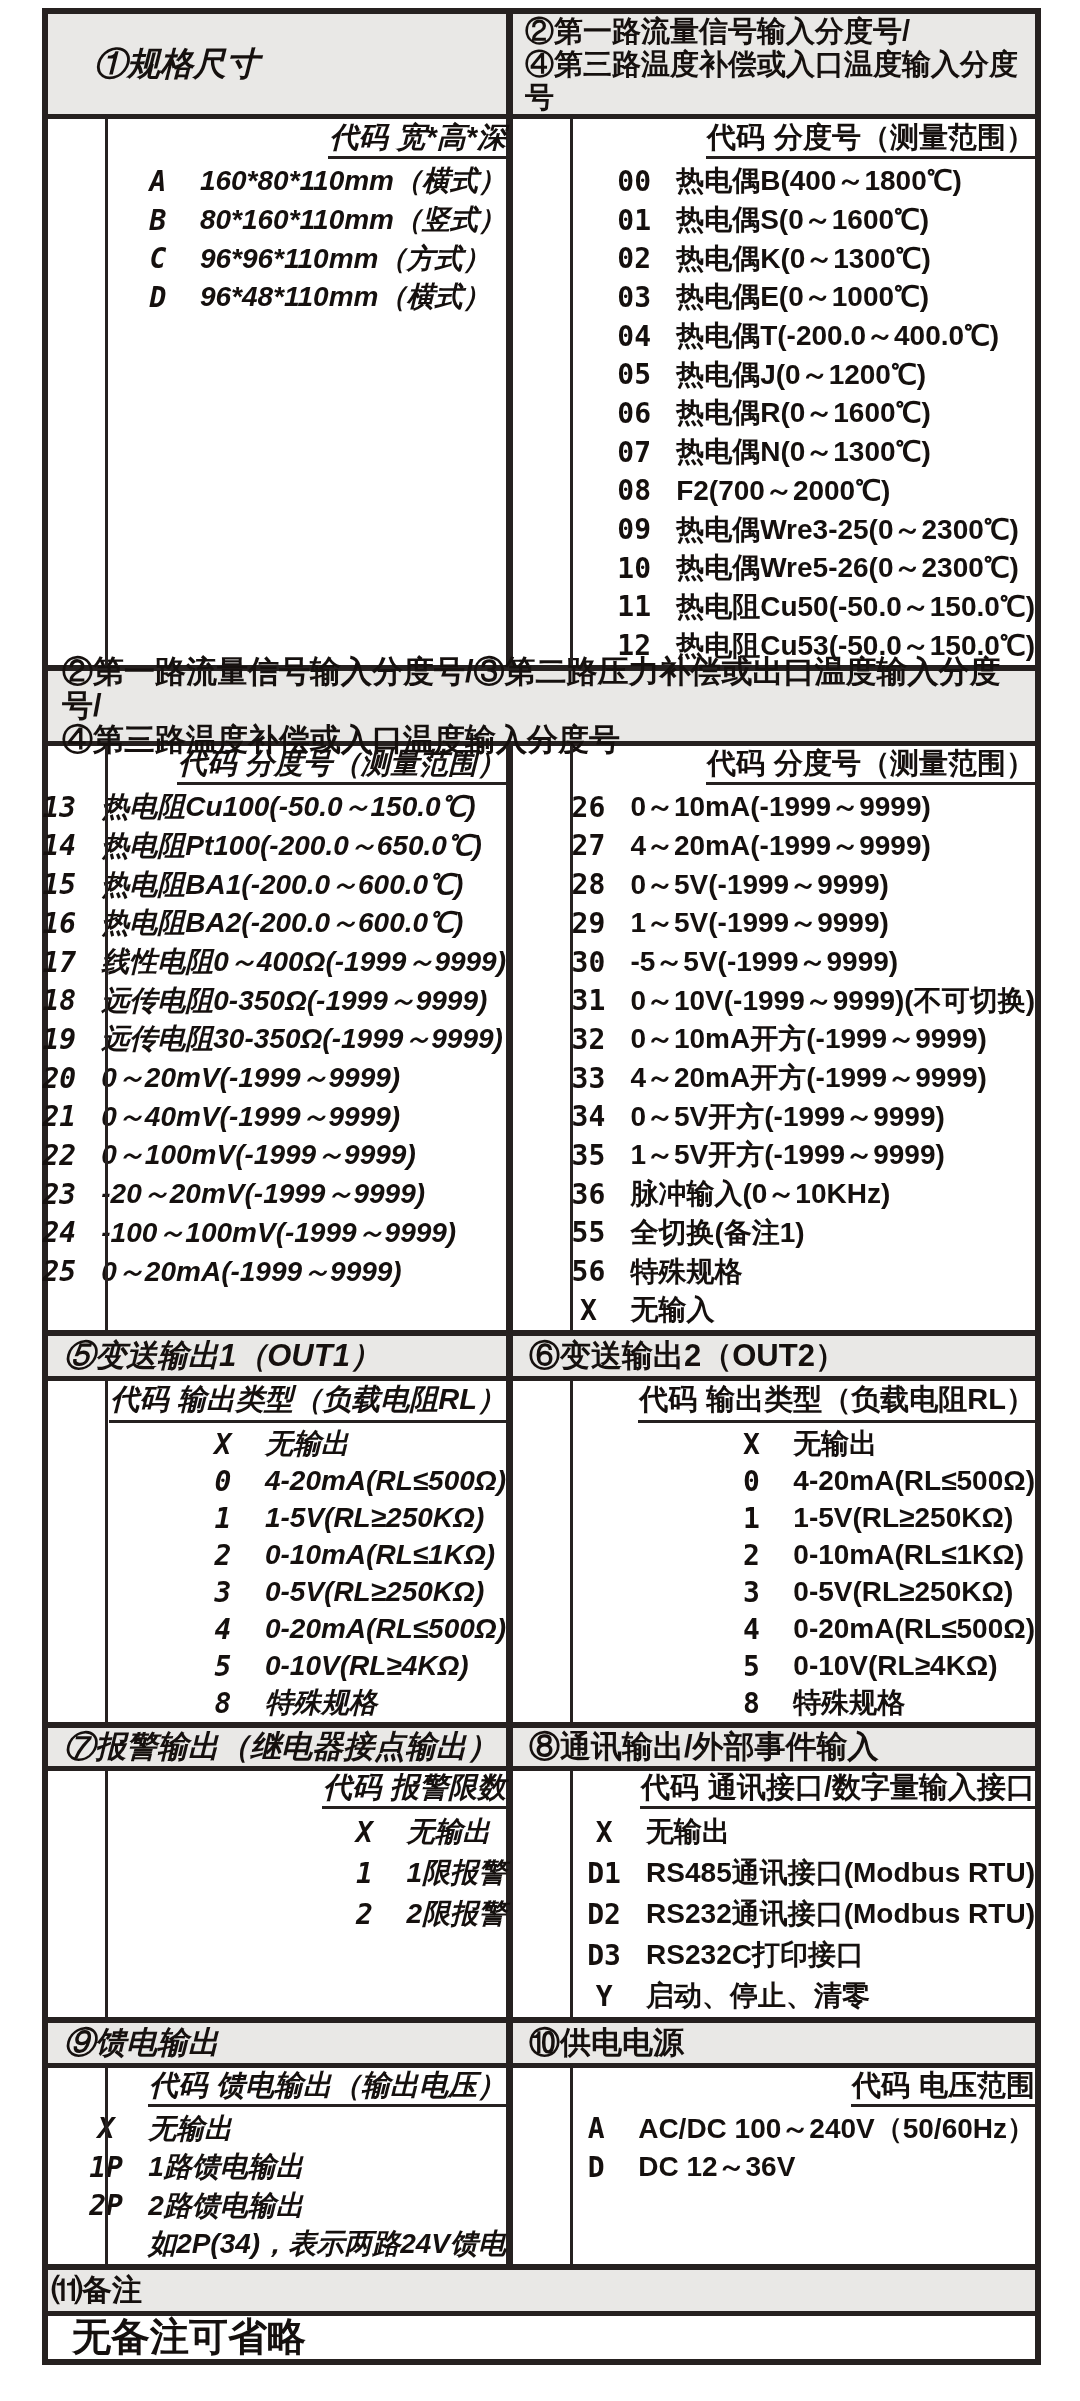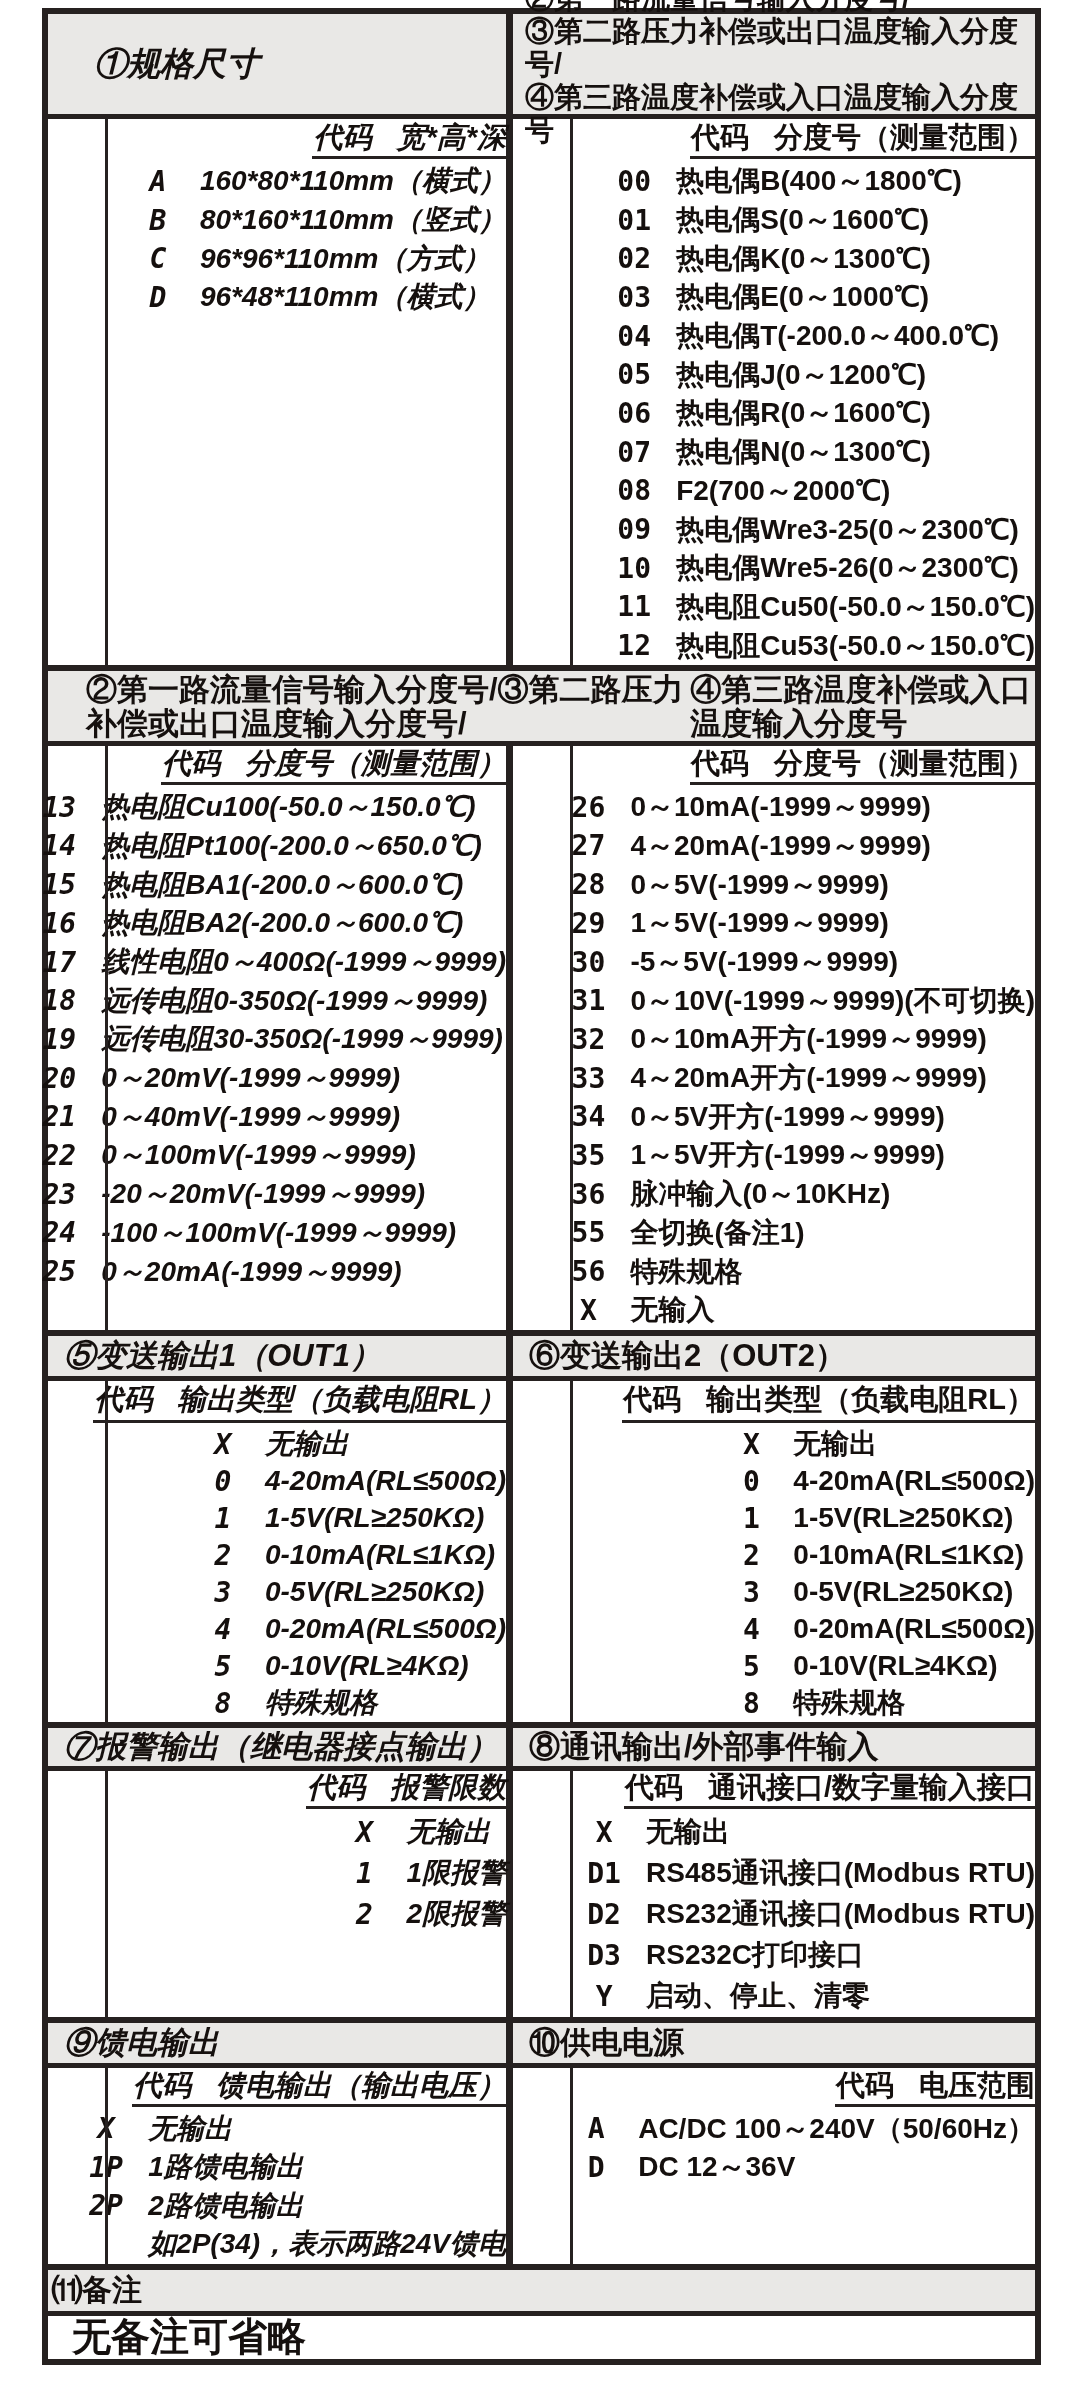--- a/index.html
+++ b/index.html
@@ -17,29 +17,29 @@
   .pL{width:458px;flex:none;display:flex;flex-direction:column;font-style:italic;}
   .pR{width:522px;flex:none;display:flex;flex-direction:column;}
   .vd{width:7px;flex:none;background:var(--bc);}
   .ptitle{background:var(--gray);border-bottom:5px solid var(--bc);display:flex;
           flex-direction:column;justify-content:center;font-weight:700;flex:none;}
   .t1{height:100px;font-size:33px;padding-left:46px;}
   .t1r{height:100px;font-size:29px;line-height:33px;padding-left:12px;}
   .tsm{font-size:31px;padding-left:16px;}
   .h40{height:40px;} .h38{height:38px;}
   .banner{background:var(--gray);border-bottom:5px solid var(--bc);height:70px;flex:none;
-          display:flex;flex-direction:row;justify-content:center;
-          font-weight:700;font-size:31px;line-height:34px;padding-left:38px;box-sizing:content-box;align-items:flex-end;}
+          display:flex;flex-direction:column;justify-content:center;
+          font-weight:700;font-size:31px;line-height:34px;padding-left:14px;box-sizing:content-box;}
   .pbody{position:relative;display:flex;flex-direction:column;flex:1;align-items:flex-end;}
   .pbody::before{content:"";position:absolute;left:57px;top:0;bottom:0;width:3px;background:var(--bc);}
   .pcolrow{border-bottom:3px solid var(--bc);display:flex;align-items:center;
            font-size:29px;font-weight:700;flex:none;}
   .cr37{height:37px;} .cr36{height:36px;} .cr39{height:39px;} .cr35{height:35px;}
   .colcode{width:60px;text-align:center;flex:none;}
-  .coldesc{padding-left:24px;}
+  .coldesc{padding-left:8px;}
   .pdata{display:flex;flex-direction:column;flex:1;padding-top:3px;}
   .row{height:var(--rh);display:flex;align-items:center;font-size:28px;font-weight:600;flex:none;}
   .rcode{width:60px;text-align:center;flex:none;font-family:"DejaVu Sans Mono","Liberation Sans",sans-serif;}
   .rdesc{padding-left:12px;white-space:nowrap;}
   .d1{--rh:38.7px;height:504px;}
   .d2{--rh:38.7px;height:542px;}
   .d56{--rh:37px;height:296px;}
   .d78{--rh:41px;height:205px;}
   .d910{--rh:38.5px;height:188px;}
   .remark-title{background:var(--gray);border-bottom:5px solid var(--bc);height:41px;flex:none;
@@ -80,21 +80,20 @@
                 <span class="rcode">D</span>
                 <span class="rdesc">96*48*110mm（横式）</span>
               </div>
             </div>
         </div>
       </div>
       <div class="vd"></div>
       <div class="pR">
         <div class="ptitle t1r">
           <span>②第一路流量信号输入分度号/</span>
-          <span>③第二路压力补偿或出口温度输入分度号/</span>
           <span>④第三路温度补偿或入口温度输入分度号</span>
         </div>
         <div class="pbody">
           <div class="pcolrow cr37">
             <span class="colcode">代码</span>
             <span class="coldesc">分度号（测量范围）</span>
           </div>
           <div class="pdata d1">
               <div class="row">
                 <span class="rcode">00</span>

